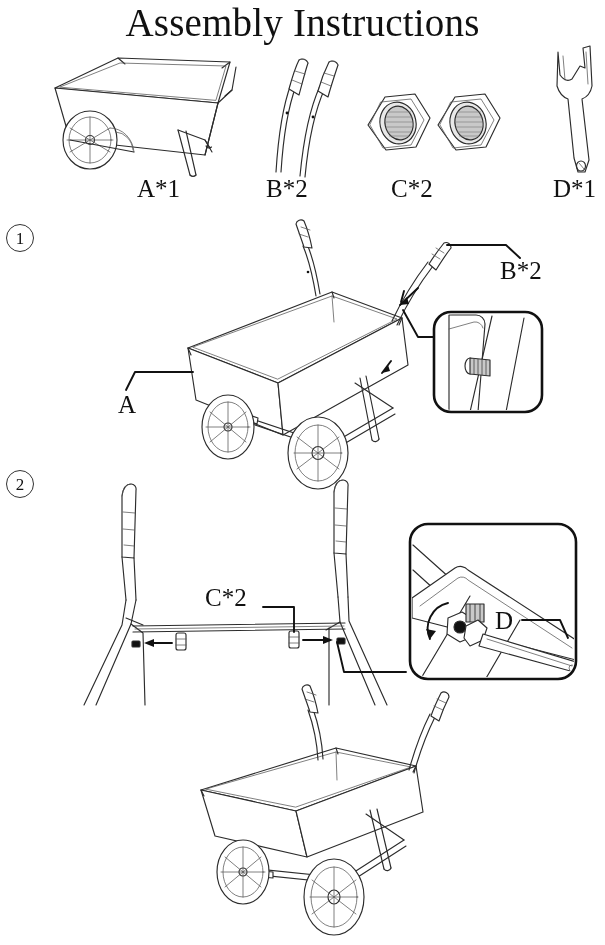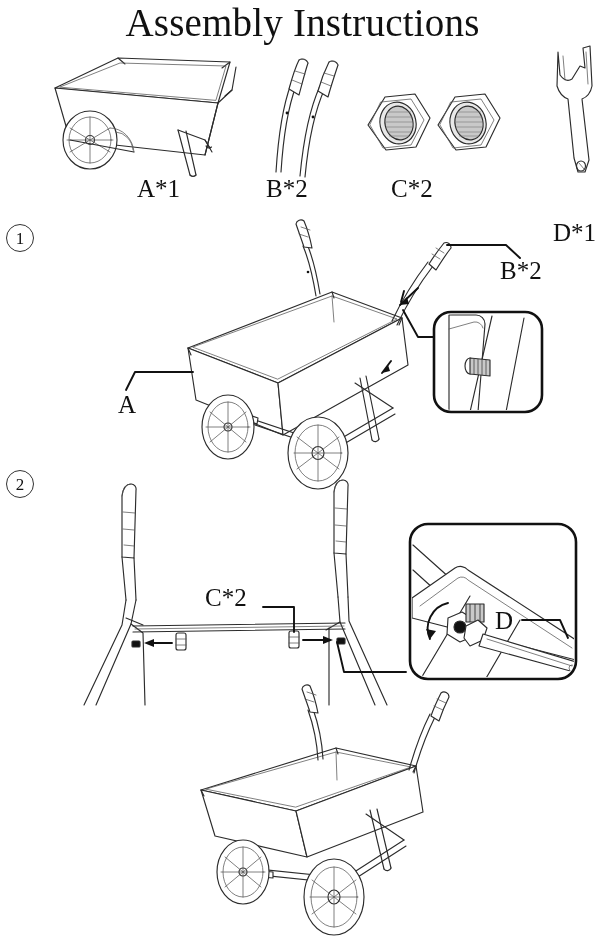--- a/index.html
+++ b/index.html
@@ -101,21 +101,21 @@
       <path class="ln fillw" d="M558,52 L560,75 Q566,83 572,79 L580,66 L585,68 L583,48 L590,46 L592,86 Q590,96 582,99 L589,160 L585,172 L578,172 L574,158 L568,99 Q560,96 557,86 Z"></path>
       <ellipse class="ln" cx="581" cy="166" rx="4.5" ry="5"></ellipse>
       <path class="ln-t" d="M579,163 L584,169"></path>
       <path class="ln-t" d="M563,56 L565,80 M586,52 L588,84"></path>
     </g>
   </svg>
 
   <div class="lbl" style="left:112px;top:176px;margin-left:25px;">A*1</div>
   <div class="lbl" style="left:266px;top:176px;">B*2</div>
   <div class="lbl" style="left:391px;top:176px;">C*2</div>
-  <div class="lbl" style="left:553px;top:176px;margin-top:44px;">D*1</div>
+  <div class="lbl" style="left:553px;top:176px;">D*1</div>
 
   <div class="step-num" style="left:6px;top:224px;">1</div>
 
   <svg width="605" height="945">
     <g>
 
       <path class="ln fillw" d="M188,348 L332,292 L402,318 L278,383 Z"></path>
       <path class="ln fillw" d="M188,348 L278,383 L283,435 L196,400 Z"></path>
       <path class="ln fillw" d="M278,383 L402,318 L408,365 L283,435 Z"></path>
       <path class="ln-t" d="M193,347 L332,296 L397,319 L278,379 Z"></path>

